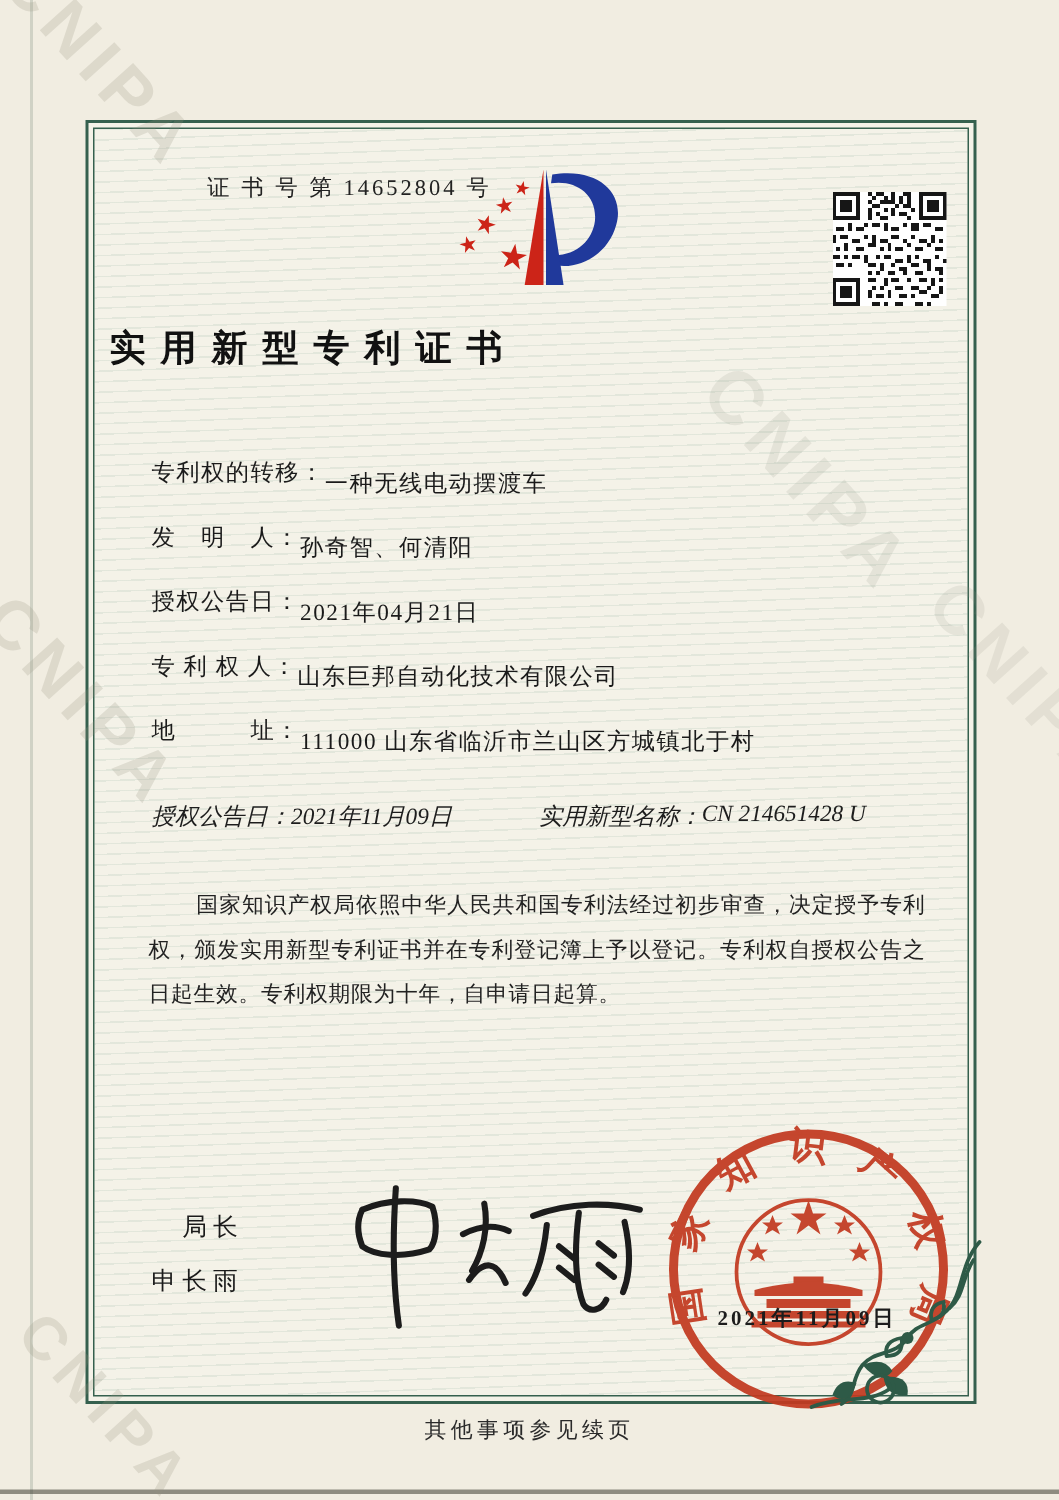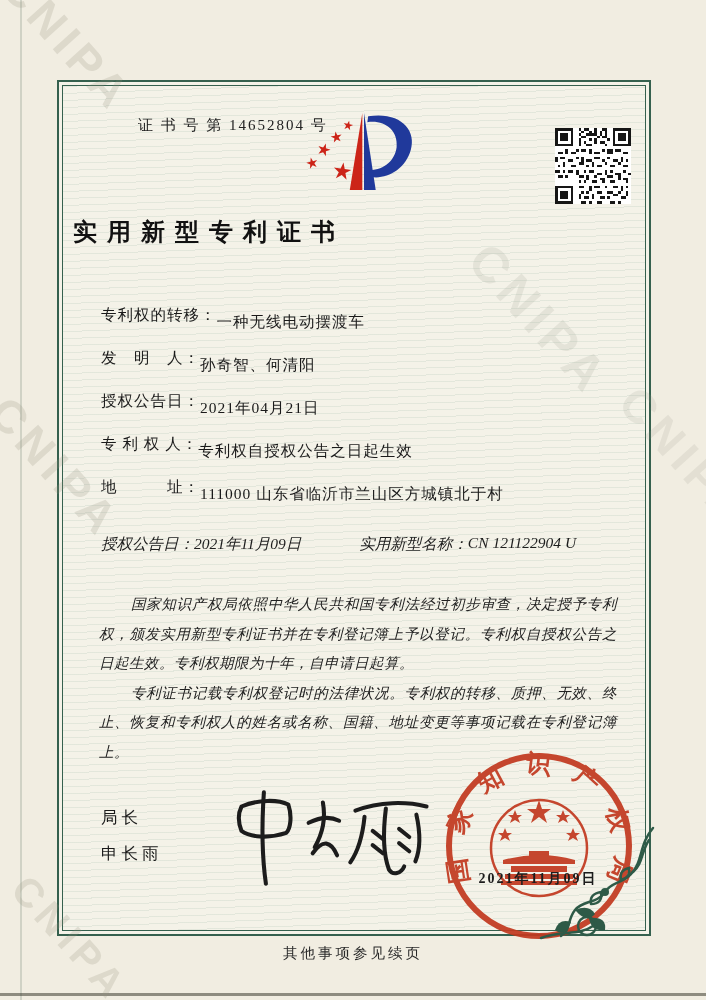--- a/index.html
+++ b/index.html
@@ -37,25 +37,25 @@
 
   .fields{position:absolute;left:38px;top:208px;right:26px;}
   .field-row{display:flex;height:43px;align-items:center;font-size:15.5px;color:#1a1a1a;}
   .field-row .lbl{white-space:pre;letter-spacing:1px;}
   .field-row .val{letter-spacing:1px;margin-top:14px;}
   .grant-row{display:flex;height:46px;align-items:flex-end;font-size:15.5px;font-style:italic;}
   .grant-row .pair{display:flex;}
   .grant-row .gap{width:58px;}
 
   .paras{position:absolute;left:36px;top:504px;right:28px;font-size:14.5px;
-        line-height:29.5px;color:#222;text-align:justify;letter-spacing:0.5px;font-style:italic;}
+        line-height:29.5px;color:#222;text-align:justify;letter-spacing:0.5px;}
   .paras p{margin:0;text-indent:2.2em;}
 
   .director{position:absolute;left:38px;top:714px;font-size:16.5px;letter-spacing:4px;
-        line-height:36px;color:#1a1a1a;}
+        line-height:36px;color:#1a1a1a;text-align:right;}
   .signature{position:absolute;left:138px;top:690px;width:262px;height:122px;z-index:5;}
 
   .seal{position:absolute;left:378px;top:662px;width:196px;height:196px;z-index:4;opacity:0.93;}
   .seal-date{position:absolute;left:380px;top:784px;width:190px;text-align:center;z-index:6;
         font-size:14px;font-weight:bold;letter-spacing:2px;color:#1c1c1c;}
 
   .page-info{position:absolute;left:0;top:832px;width:100%;text-align:center;
         font-size:13.5px;letter-spacing:1px;color:#222;}
 
   .corner-flourish{position:absolute;right:-12px;bottom:-14px;width:130px;height:130px;z-index:7;}
@@ -123,42 +123,41 @@
           <div class="field-row">
             <span class="lbl">发　明　人：</span>
             <span class="val">孙奇智、何清阳</span>
           </div>
           <div class="field-row">
             <span class="lbl">授权公告日：</span>
             <span class="val">2021年04月21日</span>
           </div>
           <div class="field-row">
             <span class="lbl">专 利 权 人：</span>
-            <span class="val">专利权自授权公告之日起生效</span>
+            <span class="val">山东巨邦自动化技术有限公司</span>
           </div>
           <div class="field-row">
             <span class="lbl">地　　　址：</span>
             <span class="val">111000 山东省临沂市兰山区方城镇北于村</span>
           </div>
           <div class="grant-row">
             <span class="pair">
               <span class="lbl">授权公告日：</span>
               <span class="val">2021年11月09日</span>
             </span>
             <span class="gap"></span>
             <span class="pair">
               <span class="lbl">实用新型名称：</span>
-              <span class="val">CN 121122904 U</span>
+              <span class="val">CN 214651428 U</span>
             </span>
           </div>
         </div>
 
         <div class="paras">
           <p>国家知识产权局依照中华人民共和国专利法经过初步审查，决定授予专利权，颁发实用新型专利证书并在专利登记簿上予以登记。专利权自授权公告之日起生效。专利权期限为十年，自申请日起算。</p>
-          <p>专利证书记载专利权登记时的法律状况。专利权的转移、质押、无效、终止、恢复和专利权人的姓名或名称、国籍、地址变更等事项记载在专利登记簿上。</p>
         </div>
 
         <div class="director">
           <div>局长</div>
           <div>申长雨</div>
         </div>
 
         <svg class="signature" viewBox="0 0 210 120">
           <g fill="none" stroke="#1c1c1c" stroke-width="4" stroke-linecap="round" stroke-linejoin="round">
             <path d="M38 16 C36 45 36 78 40 106"></path>

